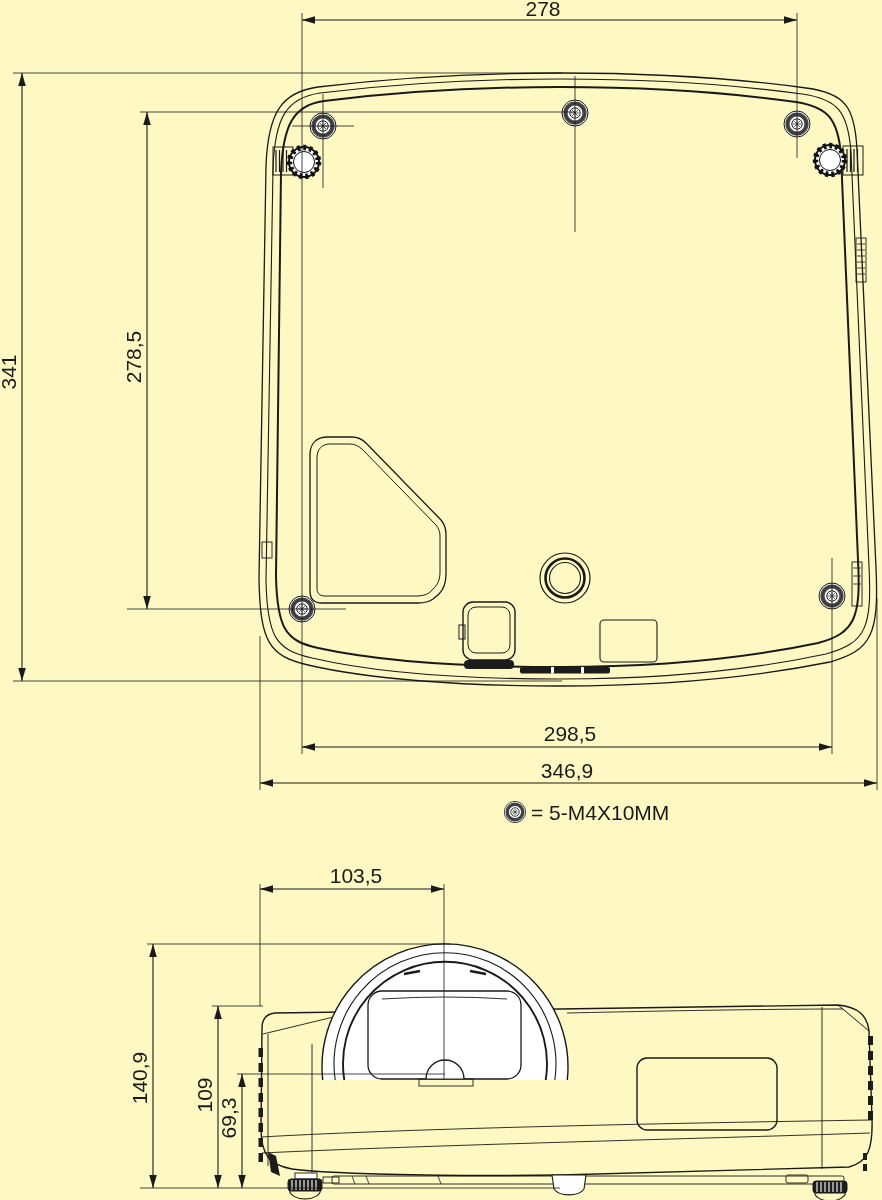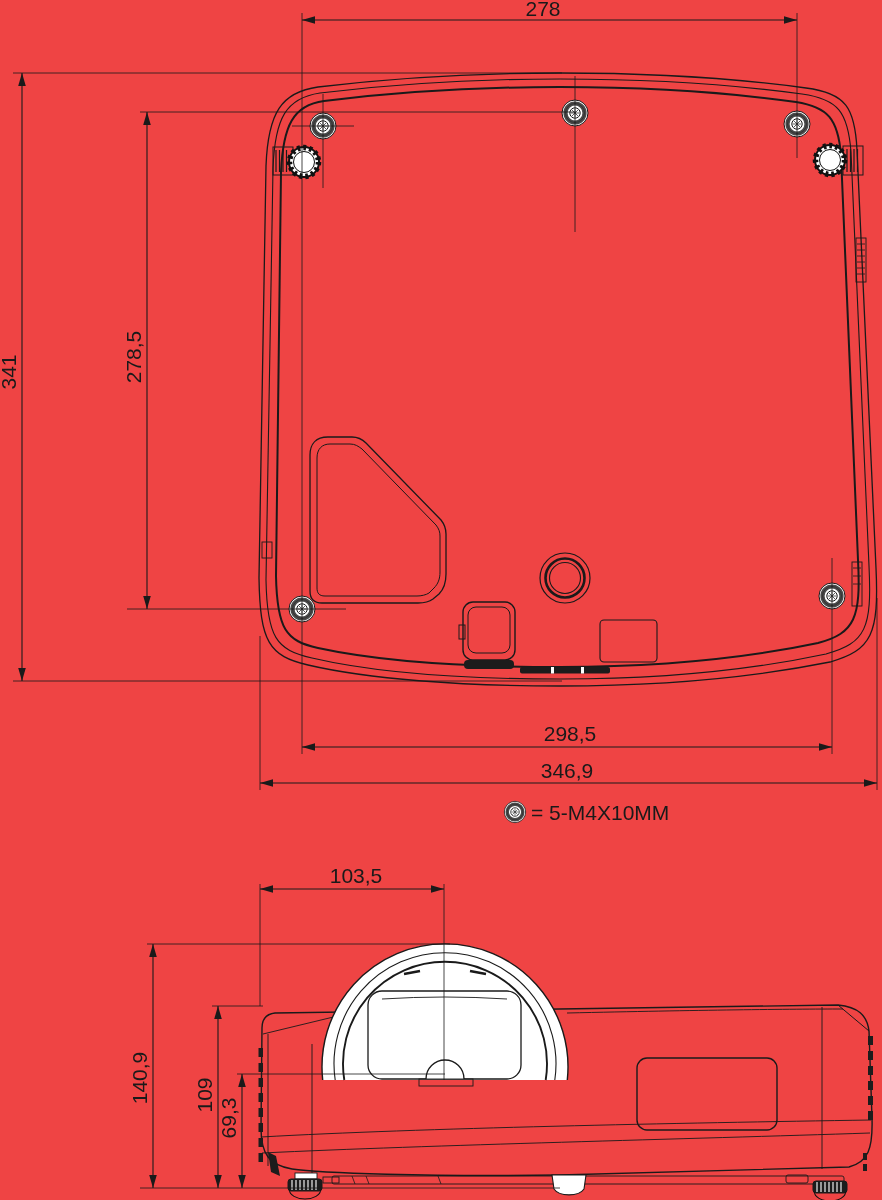--- a/index.html
+++ b/index.html
@@ -1,16 +1,16 @@
 <!DOCTYPE html>
 <html><head>
 <meta charset="utf-8">
 <style>
   html,body{margin:0;padding:0;background:#fff;}
-  .stage{width:882px;height:1200px;background:#ef4444;position:relative;overflow:hidden;
+  .stage{width:882px;height:1200px;background:#fef9c3;position:relative;overflow:hidden;
          font-family:"Liberation Sans", sans-serif;}
   svg{position:absolute;left:0;top:0;}
   svg text{font-family:"Liberation Sans", sans-serif;font-size:21px;fill:#1a1a1a;}
 </style>
 </head>
 <body>
 
 <div class="stage">
 <svg width="882" height="1200" viewBox="0 0 882 1200">
   <defs>

